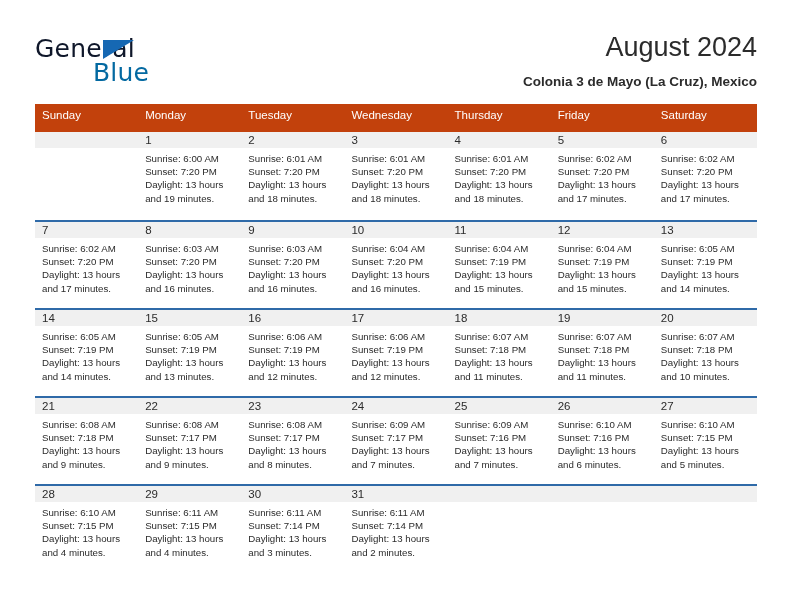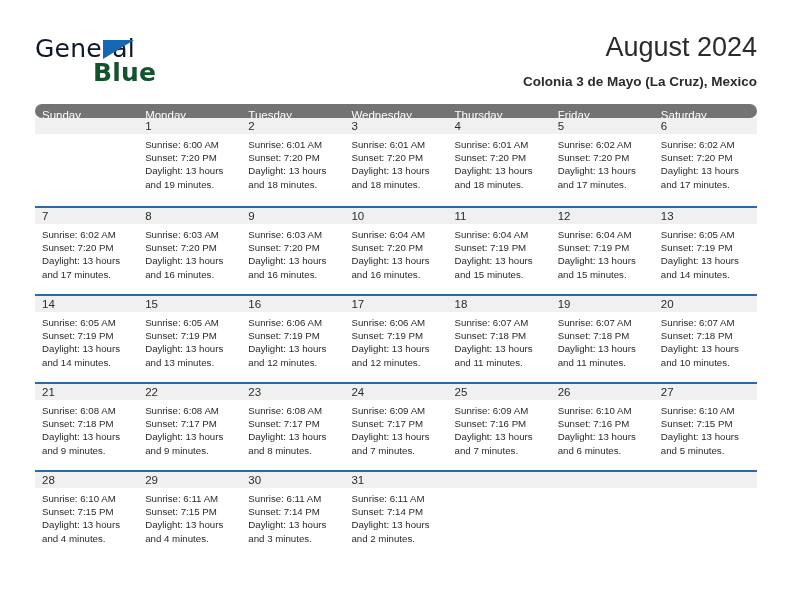--- a/index.html
+++ b/index.html
@@ -54,23 +54,23 @@
     height: 0;
     border-left: 31px solid #1668b3;
     border-bottom: 19px solid transparent;
   }
   .logo-blue {
     position: absolute;
     left: 58px;
     top: 24px;
     font-size: 25px;
     letter-spacing: 0.2px;
-    color: #14532d;
+    color: #0369a1;
     font-family: "DejaVu Sans", sans-serif;
-    font-weight: 700;
+    font-weight: 400;
   }
   .title-block {
     position: absolute;
     right: 35px;
     top: 30px;
     text-align: right;
   }
   .cal-title {
     font-size: 27px;
     color: #2b2b2b;
@@ -89,23 +89,22 @@
 
   
   .calendar {
     position: absolute;
     left: 35px;
     top: 104px;
     width: 722px;
   }
   .weekdays {
     display: flex;
-    background: #737373;
-    height: 14px;
-    border-radius: 8px;
+    background: #c2410c;
+    height: 28px;
   }
   .weekday {
     flex: 1 1 0;
     color: #ffffff;
     font-size: 11.5px;
     line-height: 22px;
     padding-left: 7px;
     box-sizing: border-box;
     overflow: hidden;
     white-space: nowrap;

